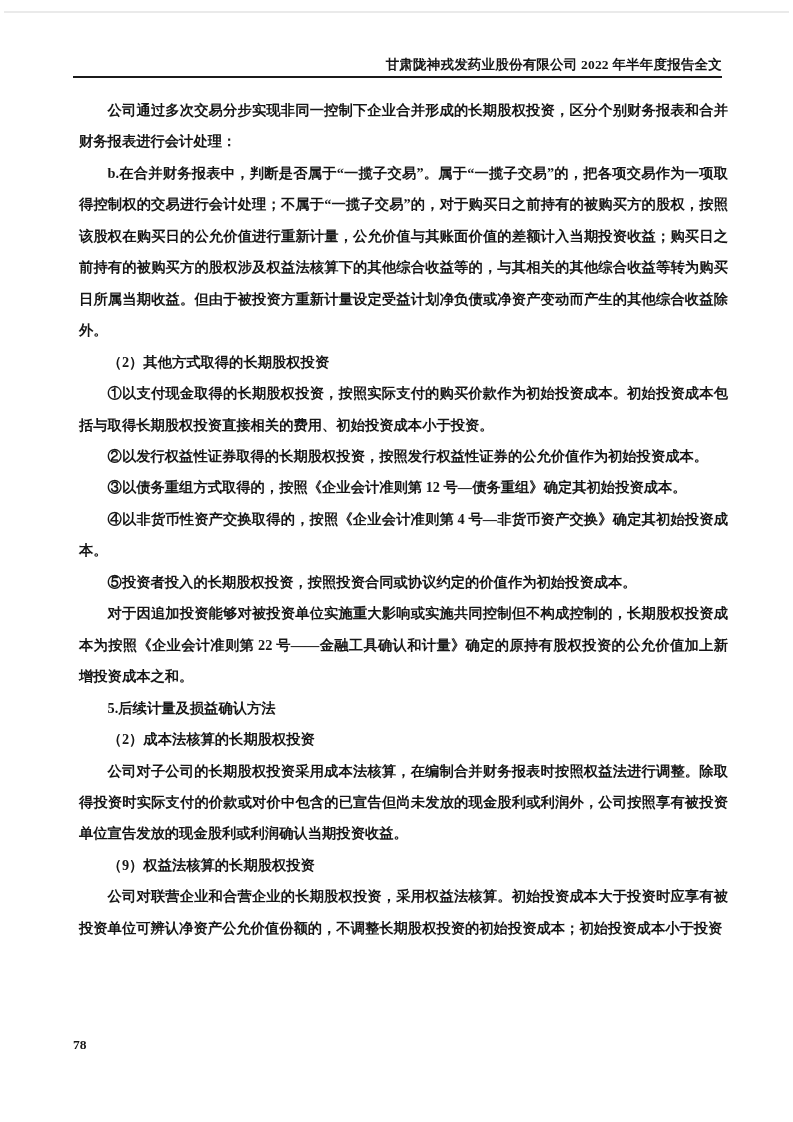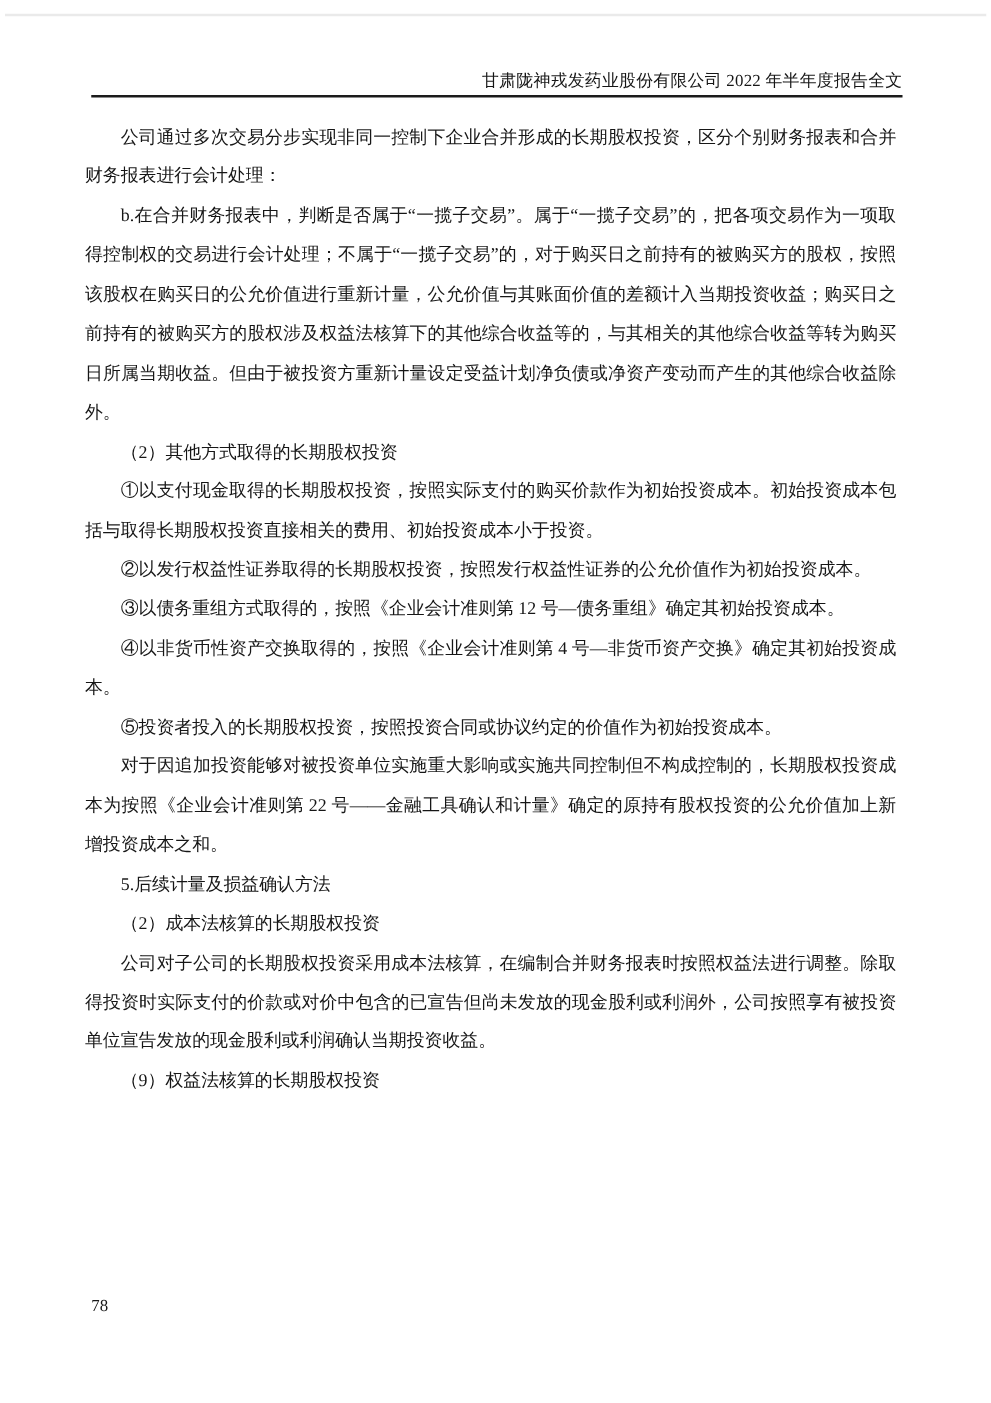--- a/index.html
+++ b/index.html
@@ -8,20 +8,21 @@
     background: #ffffff;
   }
   .page {
     position: relative;
     width: 793px;
     height: 1122px;
     background: #ffffff;
     font-family: "Liberation Serif", "DejaVu Serif", serif;
     color: #161616;
     overflow: hidden;
+    font-weight: bold;
   }
   .scan-line {
     position: absolute;
     top: 11px;
     left: 4px;
     width: 785px;
     height: 2px;
     background: #d9d9d9;
     opacity: 0.55;
   }
@@ -36,21 +37,21 @@
   .header-title {
     font-size: 13.5px;
     line-height: 15px;
     text-align: right;
     letter-spacing: 0.2px;
     white-space: nowrap;
   }
   .content {
     position: absolute;
     top: 95px;
-    left: 68px;
+    left: 79px;
     width: 649px;
     font-size: 14.3px;
     line-height: 31.45px;
     text-align: justify;
     text-justify: inter-ideograph;
   }
   .content p {
     margin: 0;
     padding: 0;
     text-indent: 2em;
@@ -83,19 +84,20 @@
     <p>①以支付现金取得的长期股权投资，按照实际支付的购买价款作为初始投资成本。初始投资成本包括与取得长期股权投资直接相关的费用、初始投资成本小于投资。</p>
     <p>②以发行权益性证券取得的长期股权投资，按照发行权益性证券的公允价值作为初始投资成本。</p>
     <p>③以债务重组方式取得的，按照《企业会计准则第 12 号—债务重组》确定其初始投资成本。</p>
     <p>④以非货币性资产交换取得的，按照《企业会计准则第 4 号—非货币资产交换》确定其初始投资成本。</p>
     <p>⑤投资者投入的长期股权投资，按照投资合同或协议约定的价值作为初始投资成本。</p>
     <p>对于因追加投资能够对被投资单位实施重大影响或实施共同控制但不构成控制的，长期股权投资成本为按照《企业会计准则第 22 号——金融工具确认和计量》确定的原持有股权投资的公允价值加上新增投资成本之和。</p>
     <p>5.后续计量及损益确认方法</p>
     <p>（2）成本法核算的长期股权投资</p>
     <p>公司对子公司的长期股权投资采用成本法核算，在编制合并财务报表时按照权益法进行调整。除取得投资时实际支付的价款或对价中包含的已宣告但尚未发放的现金股利或利润外，公司按照享有被投资单位宣告发放的现金股利或利润确认当期投资收益。</p>
     <p>（9）权益法核算的长期股权投资</p>
+    <p>公司对联营企业和合营企业的长期股权投资，采用权益法核算。初始投资成本大于投资时应享有被投资单位可辨认净资产公允价值份额的，不调整长期股权投资的初始投资成本；初始投资成本小于投资</p>
   </div>
 
   <div class="footer">
     <span>78</span>
   </div>
 
 </div>
 
 </body></html>

